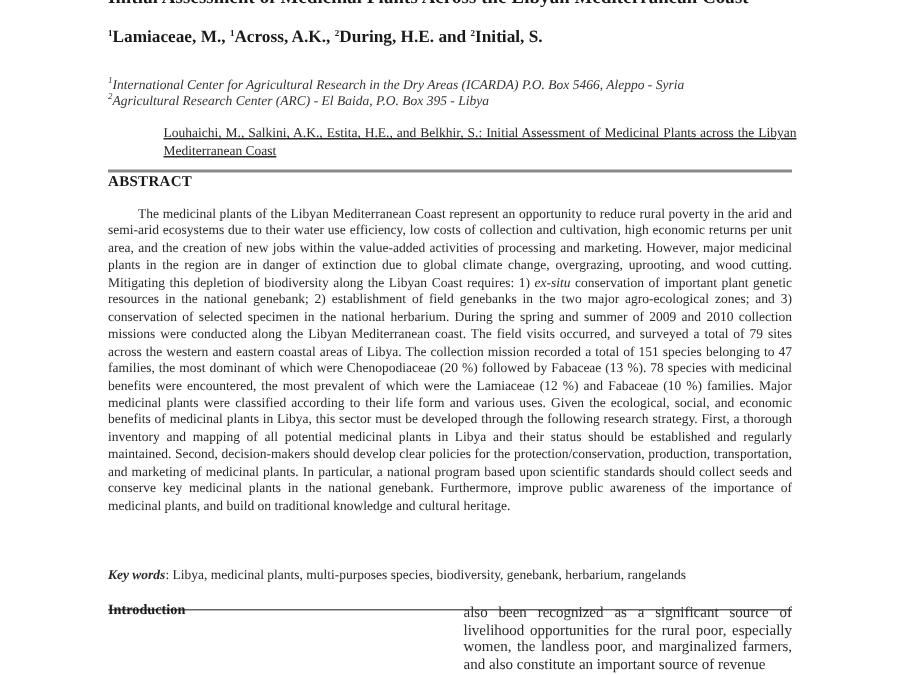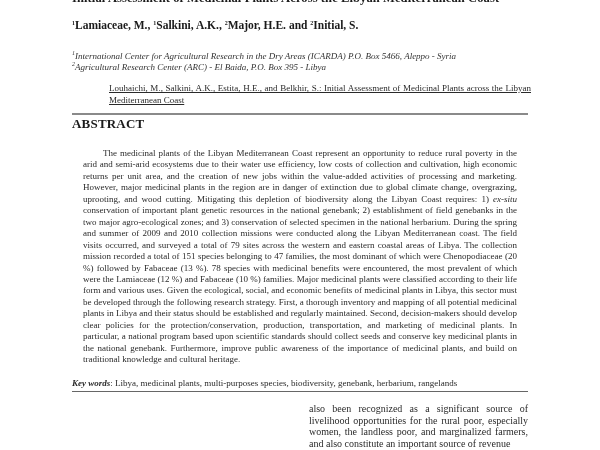--- a/index.html
+++ b/index.html
@@ -75,48 +75,48 @@
       top: 113px;
       width: 456px;
       height: 2px;
       background: #8a8a8a;
     }
     .abstract-heading {
       position: absolute;
       left: 72px;
       top: 116px;
       font-weight: bold;
-      font-size: 13px;
+      font-size: 10px;
       color: #1a1a1a;
       letter-spacing: 0.2px;
     }
     .abstract-body {
       position: absolute;
       left: 72px;
       top: 137px;
       width: 456px;
       font-size: 9px;
       line-height: 11.45px;
       text-align: justify;
       color: #2a2a2a;
     }
     .abstract-body p {
-      margin: 11px;
+      margin: 0;
       text-indent: 20px;
       text-align-last: left;
     }
     .keywords {
       position: absolute;
       left: 72px;
       top: 378px;
       width: 456px;
       font-size: 9px;
       line-height: 11px;
       color: #2a2a2a;
-      padding-bottom: 2px;
+      padding-bottom: 17px;
       border-bottom: 1.5px solid #666666;
       white-space: nowrap;
     }
     .keywords .kw-label {
       font-weight: bold;
       font-style: italic;
     }
     .col-left {
       position: absolute;
       left: 72px;
@@ -147,40 +147,41 @@
     }
   </style>
 </head>
 <body>
 
 <div class="page">
 
   <div class="title">Initial Assessment of Medicinal Plants Across the Libyan Mediterranean Coast</div>
 
   <div class="authors">
-    <span><sup>1</sup><span>Lamiaceae, M.,</span></span><span> </span><span><sup>1</sup><span>Salkini, A.K.,</span></span><span> </span><span><sup>2</sup><span>Major, H.E.</span></span><span> and </span><span><sup>2</sup><span>Initial, S.</span></span>
+    <span><sup>1</sup><span>Lamiaceae, M.,</span></span><span> </span><span><sup>1</sup><span>Across, A.K.,</span></span><span> </span><span><sup>2</sup><span>During, H.E.</span></span><span> and </span><span><sup>2</sup><span>Initial, S.</span></span>
   </div>
 
   <div class="affils">
     <div class="affil"><sup>1</sup><span>International Center for Agricultural Research in the Dry Areas (ICARDA) P.O. Box 5466, Aleppo - Syria</span></div>
     <div class="affil"><sup>2</sup><span>Agricultural Research Center (ARC) - El Baida, P.O. Box 395 - Libya</span></div>
   </div>
 
   <div class="citation">Louhaichi, M., Salkini, A.K., Estita, H.E., and Belkhir, S.: Initial Assessment of Medicinal Plants across the Libyan Mediterranean Coast</div>
 
   <div class="rule-top"></div>
 
   <div class="abstract-heading">ABSTRACT</div>
 
   <div class="abstract-body">
     <p><span>The medicinal plants of the Libyan Mediterranean Coast represent an opportunity to reduce rural poverty in the arid and semi-arid ecosystems due to their water use efficiency, low costs of collection and cultivation, high economic returns per unit area, and the creation of new jobs within the value-added activities of processing and marketing. However, major medicinal plants in the region are in danger of extinction due to global climate change, overgrazing, uprooting, and wood cutting.  Mitigating this depletion of biodiversity along the Libyan Coast requires: 1) </span><em>ex-situ</em><span> conservation of important plant genetic resources in the national genebank; 2) establishment of field genebanks in the two major agro-ecological zones; and 3) conservation of selected specimen in the national herbarium. During the spring and summer of 2009 and 2010 collection missions were conducted along the Libyan Mediterranean coast. The field visits occurred, and surveyed a total of 79 sites across the western and eastern coastal areas of Libya.  The collection mission recorded a total of 151 species belonging to 47 families, the most dominant of which were Chenopodiaceae (20 %) followed by Fabaceae (13 %).  78 species with medicinal benefits were encountered, the most prevalent of which were the Lamiaceae (12 %) and Fabaceae (10 %) families.  Major medicinal plants were classified according to their life form and various uses.  Given the ecological, social, and economic benefits of medicinal plants in Libya, this sector must be developed through the following research strategy.  First, a thorough inventory and mapping of all potential medicinal plants in Libya and their status should be established and regularly maintained. Second, decision-makers should develop clear policies for the protection/conservation, production, transportation, and marketing of medicinal plants.  In particular, a national program based upon scientific standards should collect seeds and conserve key medicinal plants in the national genebank. Furthermore, improve public awareness of the importance of medicinal plants, and build on traditional knowledge and cultural heritage.</span></p>
   </div>
 
   <div class="keywords"><span class="kw-label">Key words</span><span>: </span><span>Libya, medicinal plants, multi-purposes species, biodiversity, genebank, herbarium, rangelands</span></div>
 
   <div class="col-left">
+    <div class="intro-heading">Introduction</div>
   </div>
 
   <div class="col-right">
     <p class="col-text">also been recognized as a significant source of livelihood opportunities for the rural poor, especially women, the landless poor, and marginalized farmers, and also constitute an important source of revenue</p>
   </div>
 
 </div>
 
 </body></html>

